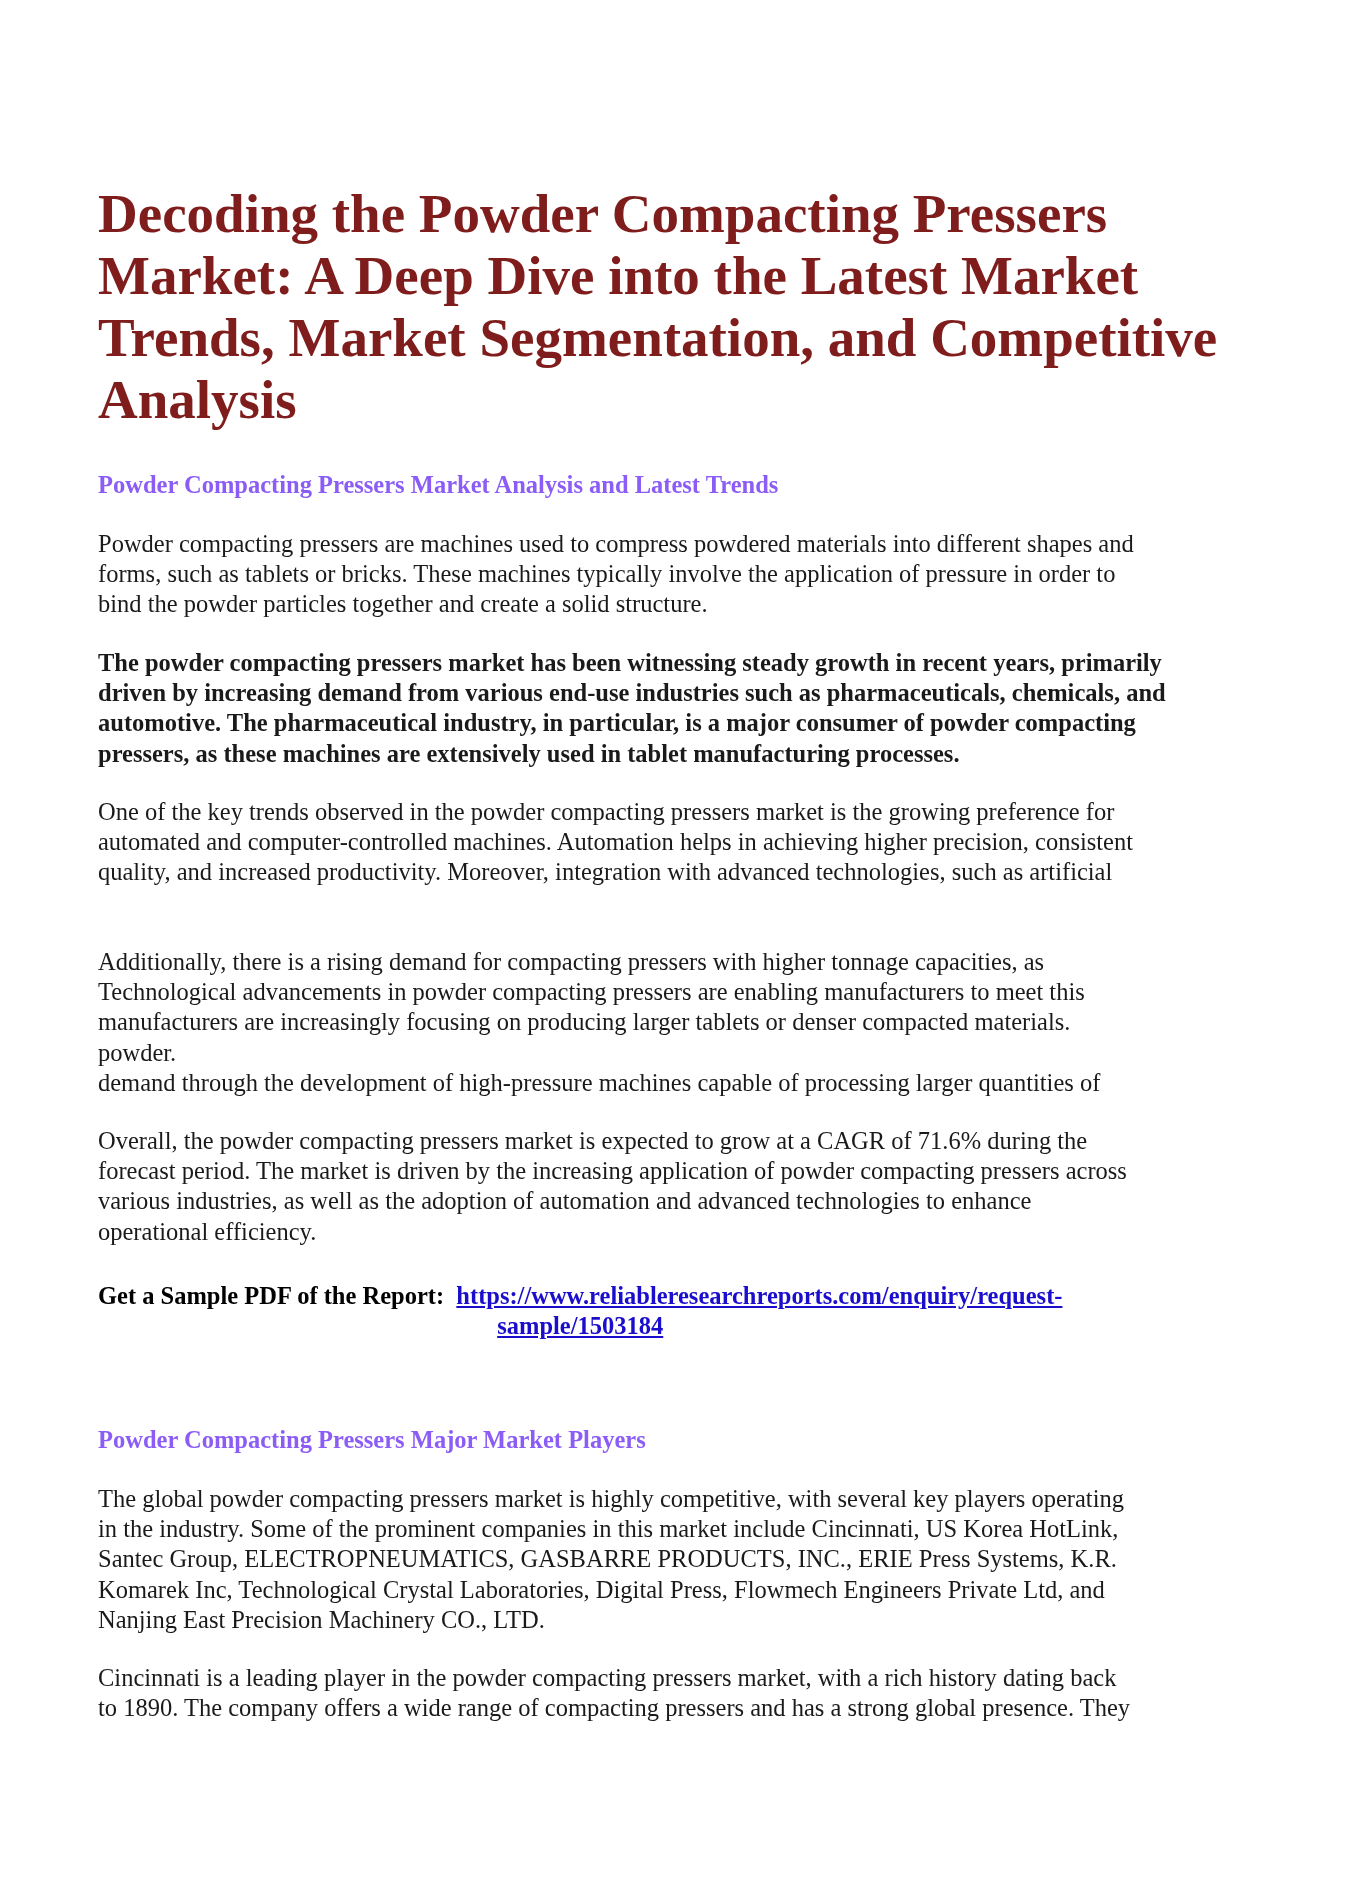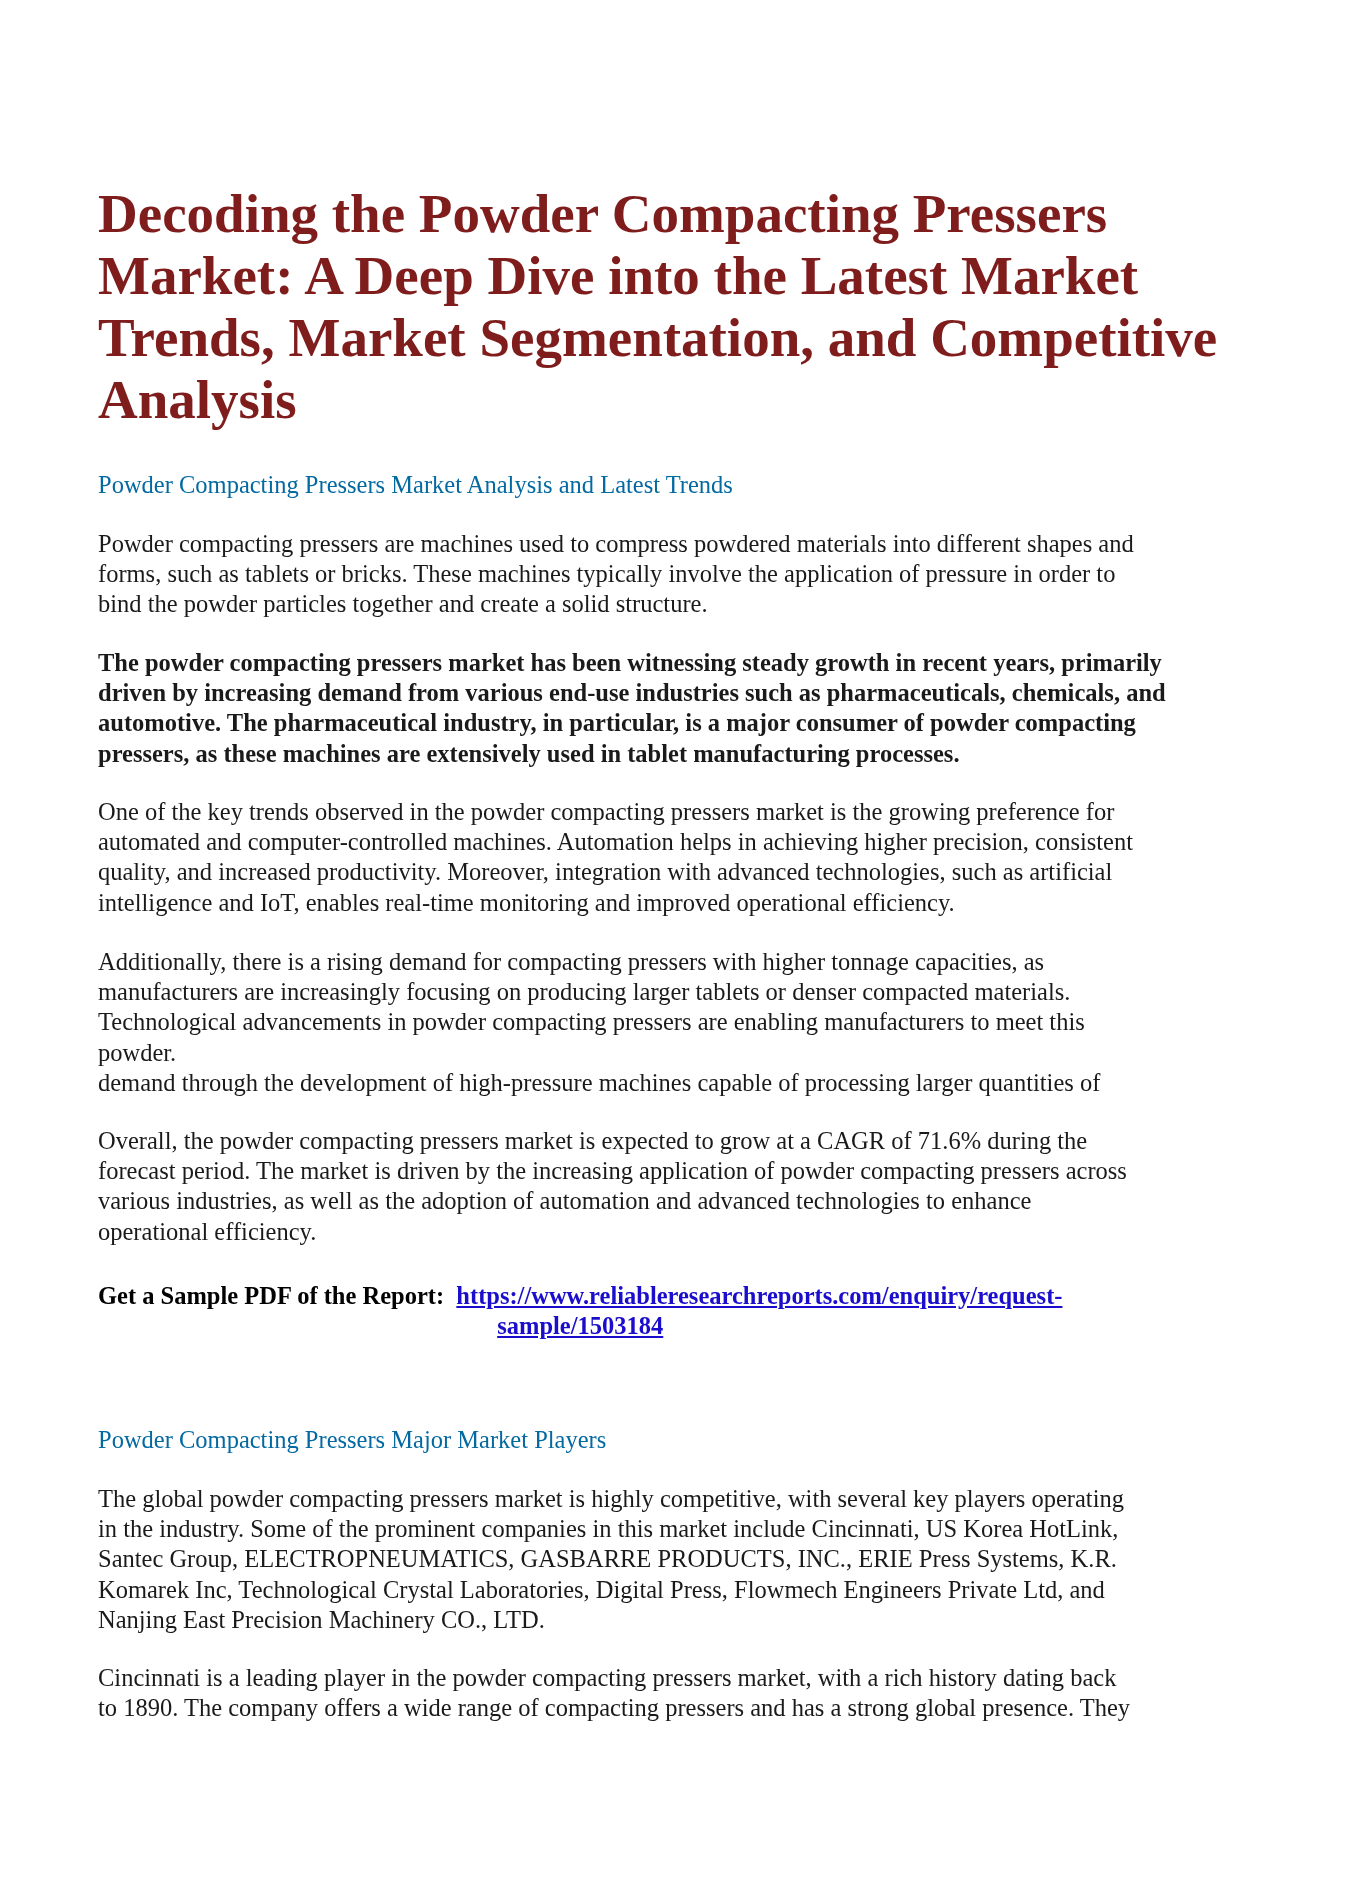--- a/index.html
+++ b/index.html
@@ -31,24 +31,24 @@
       font-weight: bold;
       font-size: 55px;
       line-height: 62px;
       color: #7f1d1d;
     }
     .section-heading {
       position: absolute;
       left: 0;
       margin: 0;
       font-family: "Liberation Serif", serif;
-      font-weight: normal;
+      font-weight: bold;
       font-size: 24.5px;
       line-height: 30px;
-      color: #0369a1;
+      color: #8b5cf6;
       white-space: nowrap;
     }
     .para {
       position: absolute;
       left: 0;
       margin: 0;
       font-family: "Liberation Serif", serif;
       font-size: 24.5px;
       line-height: 30.2px;
       color: #1a1a1a;
@@ -98,27 +98,26 @@
     <span class="line">The powder compacting pressers market has been witnessing steady growth in recent years, primarily</span>
     <span class="line">driven by increasing demand from various end-use industries such as pharmaceuticals, chemicals, and</span>
     <span class="line">automotive. The pharmaceutical industry, in particular, is a major consumer of powder compacting</span>
     <span class="line">pressers, as these machines are extensively used in tablet manufacturing processes.</span>
   </p>
 
   <p class="para" style="top:797px;">
     <span class="line">One of the key trends observed in the powder compacting pressers market is the growing preference for</span>
     <span class="line">automated and computer-controlled machines. Automation helps in achieving higher precision, consistent</span>
     <span class="line">quality, and increased productivity. Moreover, integration with advanced technologies, such as artificial</span>
-    <span class="line">intelligence and IoT, enables real-time monitoring and improved operational efficiency.</span>
   </p>
 
   <p class="para" style="top:947px;">
     <span class="line">Additionally, there is a rising demand for compacting pressers with higher tonnage capacities, as</span>
+    <span class="line">Technological advancements in powder compacting pressers are enabling manufacturers to meet this</span>
     <span class="line">manufacturers are increasingly focusing on producing larger tablets or denser compacted materials.</span>
-    <span class="line">Technological advancements in powder compacting pressers are enabling manufacturers to meet this</span>
     <span class="line">powder.</span>
     <span class="line">demand through the development of high-pressure machines capable of processing larger quantities of</span>
   </p>
 
   <p class="para" style="top:1126px;">
     <span class="line">Overall, the powder compacting pressers market is expected to grow at a CAGR of 71.6% during the</span>
     <span class="line">forecast period. The market is driven by the increasing application of powder compacting pressers across</span>
     <span class="line">various industries, as well as the adoption of automation and advanced technologies to enhance</span>
     <span class="line">operational efficiency.</span>
   </p>

